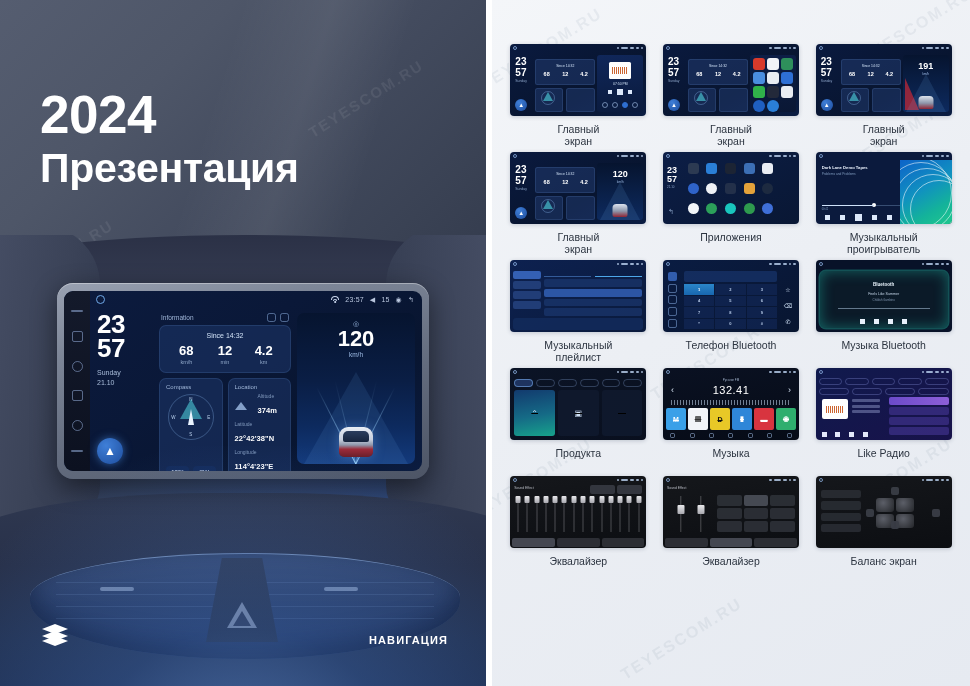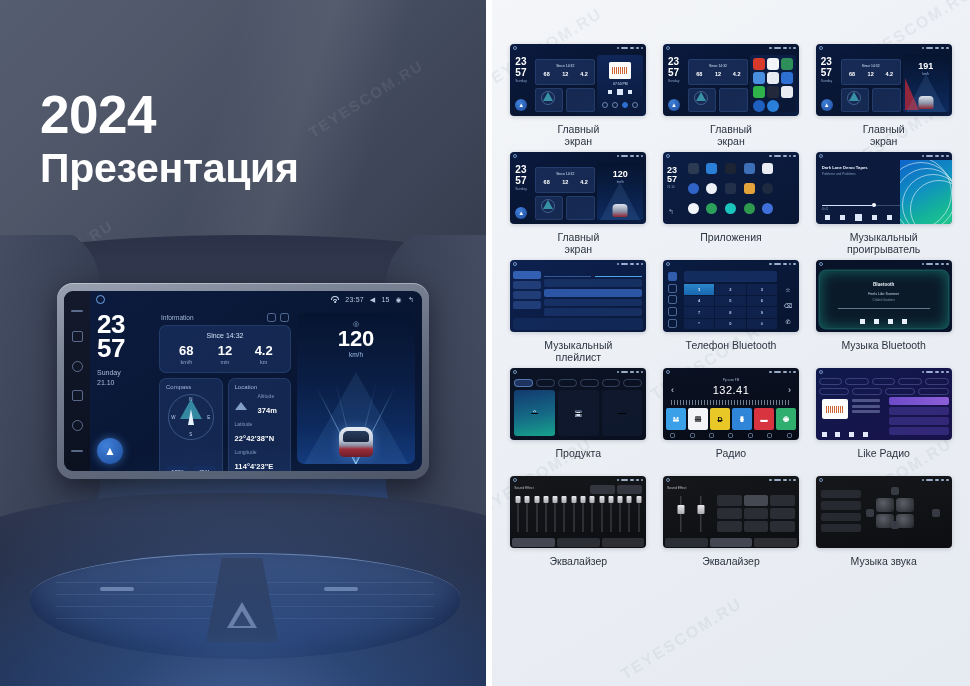--- a/index.html
+++ b/index.html
@@ -625,20 +625,28 @@
             <div class="road-line rl4"></div>
             <div class="car3d"></div>
           </div>
         </div>
       </div>
     </div>
   </div>
 
   <div id="hero-glow"></div>
 
+  <div id="hero-footer">
+    <div id="stack-icon">
+      <span class="s1"></span>
+        <span class="s2"></span>
+        <span class="s3"></span>
+    </div>
+    <div id="nav-label">НАВИГАЦИЯ</div>
+  </div>
 </div>
 
 <div id="grid-panel">
   <div class="wmg" style="left:-20px;top:40px;">TEYESCOM.RU</div>
   <div class="wmg" style="left:350px;top:20px;">TEYESCOM.RU</div>
   <div class="wmg" style="left:330px;top:130px;">TEYESCOM.RU</div>
   <div class="wmg" style="left:150px;top:350px;">TEYESCOM.RU</div>
   <div class="wmg" style="left:-30px;top:470px;">TEYESCOM.RU</div>
   <div class="wmg" style="left:330px;top:470px;">TEYESCOM.RU</div>
   <div class="wmg" style="left:120px;top:630px;">TEYESCOM.RU</div>
@@ -1110,21 +1118,21 @@
           <i></i>
             <i></i>
             <i></i>
             <i></i>
             <i></i>
             <i></i>
             <i></i>
         </div>
       </div>
       <div class="cap">
-        <div>Радио</div>
+        <div>Музыка</div>
       </div>
     </div>
 
     <div class="cell">
       <div class="thumb th-tr">
         <div class="tsb">
             <span class="dot"></span>
             <span class="sp"></span>
             <span class="t xs"></span>
             <span class="t"></span>
@@ -1273,18 +1281,18 @@
             <s></s>
             <s></s>
           </div>
         <div class="ar2 up"></div>
         <div class="ar2 dn"></div>
         <div class="ar2 lf"></div>
         <div class="ar2 rt"></div>
         <div class="foot"><s></s><s></s><s class="a"></s></div>
       </div>
       <div class="cap">
-        <div>Музыка звука</div>
+        <div>Баланс экран</div>
       </div>
     </div>
 
   </div>
 </div>
 
 </body></html>

